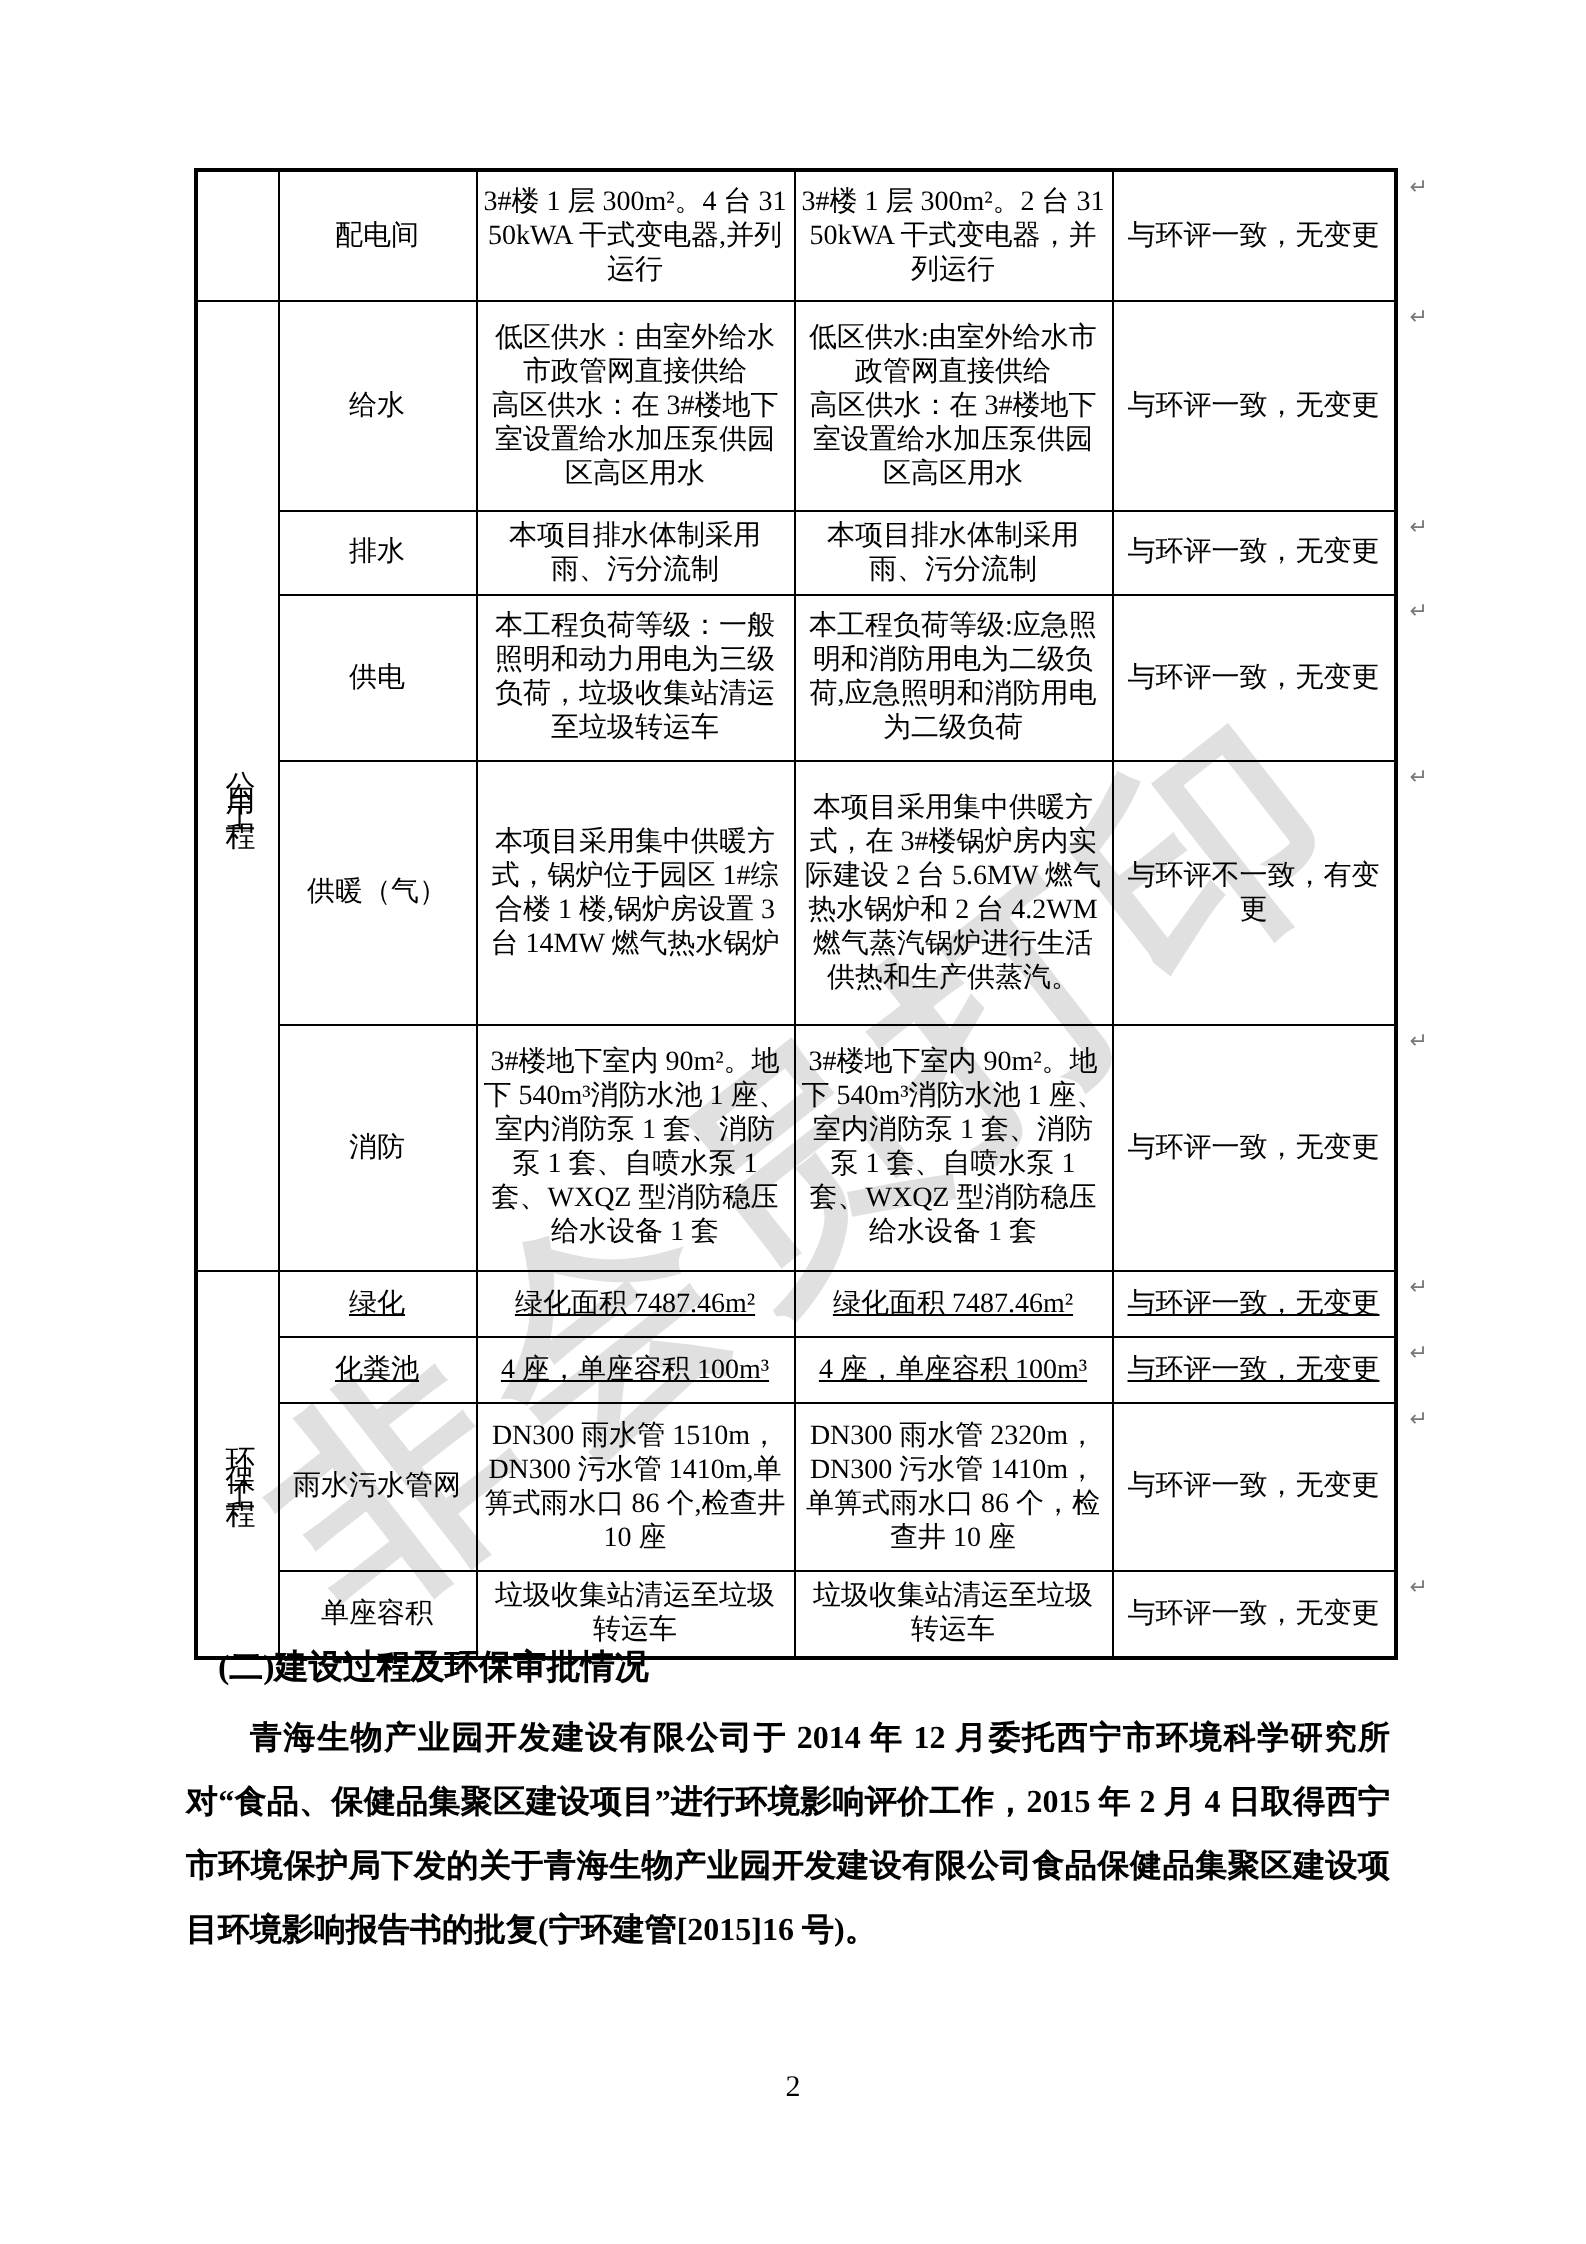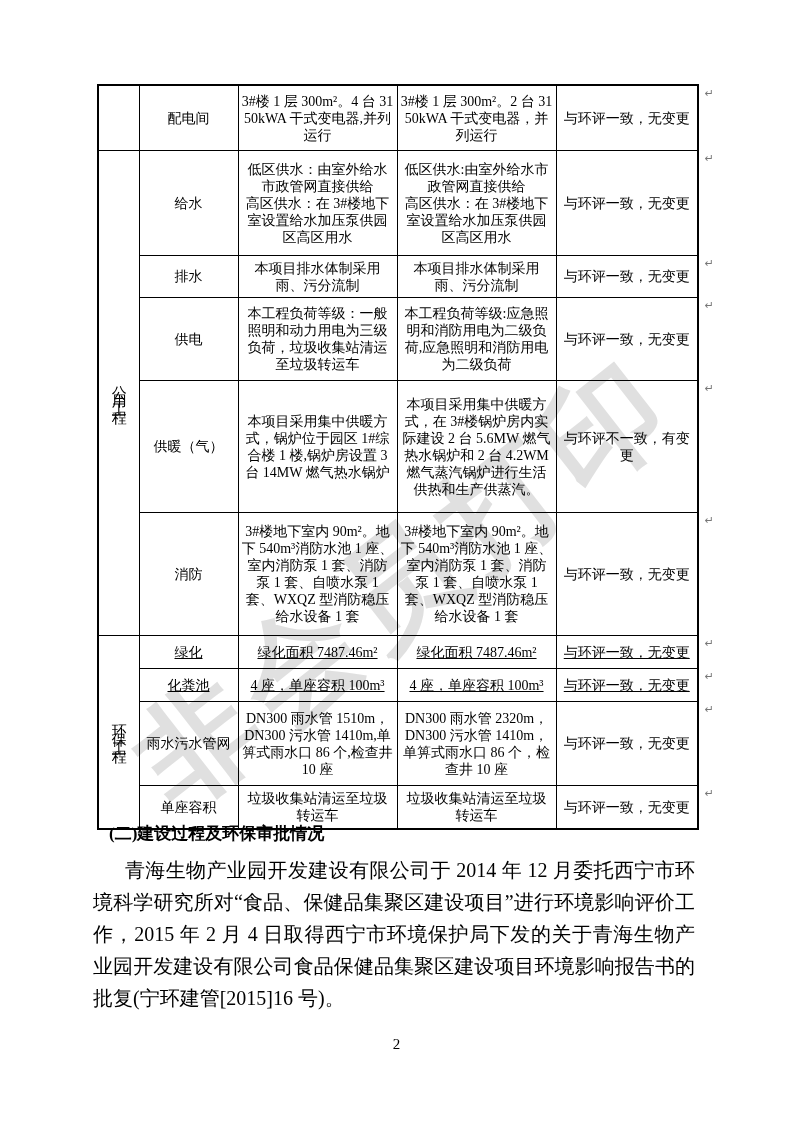--- a/index.html
+++ b/index.html
@@ -49,22 +49,22 @@
   tr.r9 td{height:81px;}
   tr.r10 td{height:40px;}
   
   .doc-body{
     position:absolute;left:93px;top:822px;width:602px;z-index:1;
   }
   .sec-heading{
     font-size:17px;font-weight:bold;margin:0 0 8px 16px;line-height:24px;
   }
   .para{
-    font-size:20px;line-height:32px;text-align:justify;
-    text-indent:32px;margin:0;
+    font-size:16px;line-height:32px;text-align:justify;
+    text-indent:32px;margin:0;font-weight:bold;
   }
   .page-number{
     position:absolute;left:0;top:1036px;width:100%;
     text-align:center;font-size:15px;z-index:1;
   }
 </style>
 </head>
 <body>
 
 <div class="watermark">非会员打印</div>

